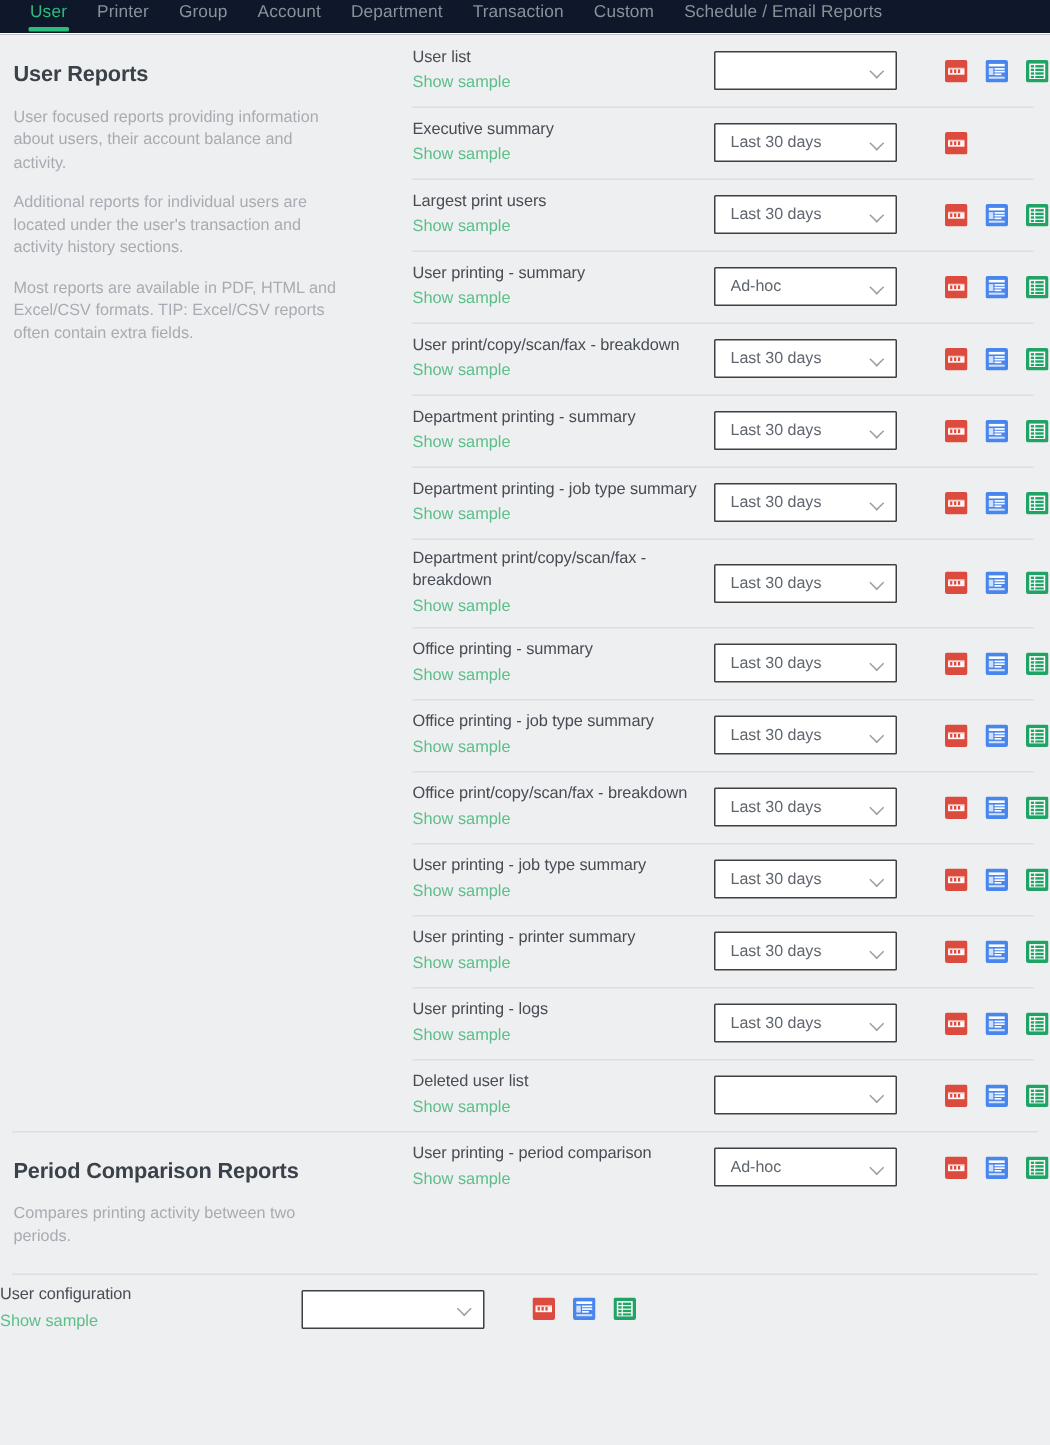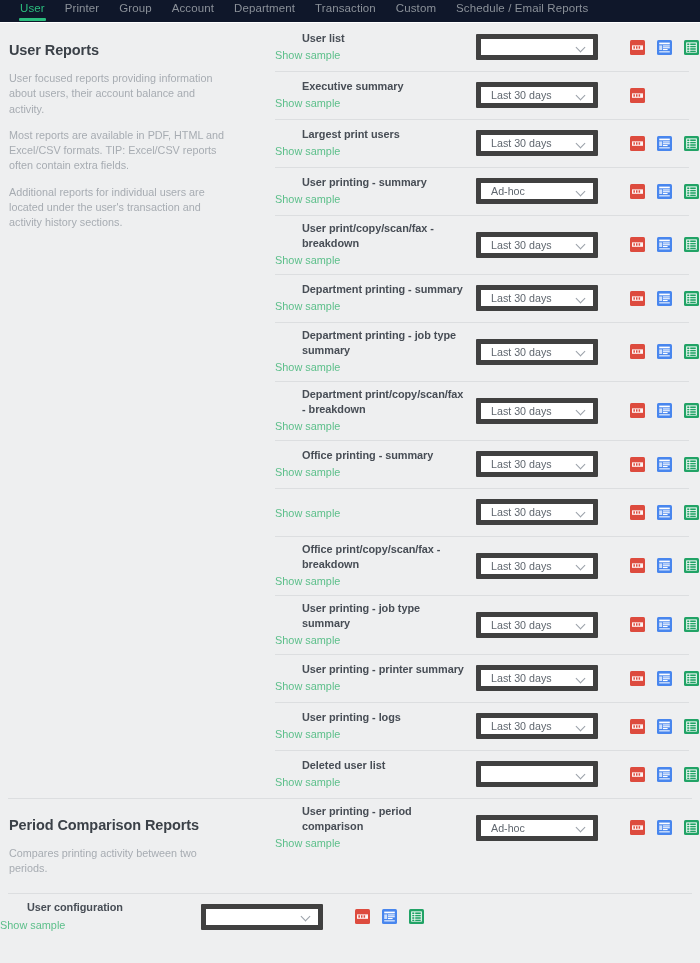--- a/index.html
+++ b/index.html
@@ -103,41 +103,40 @@
     top: 0; left: 0; right: 11px;
     height: 1px;
     background: #dcdee0;
   }
   .report-name-cell {
     flex: 0 0 201px;
     padding-right: 8px;
   }
   .report-title {
     font-size: 10.9px;
-    font-weight: bold;
+    font-weight: normal;
     color: #474d55;
     line-height: 14.5px;
     letter-spacing: -0.05px;
-    margin-left: 27px;
   }
   .report-link {
     font-size: 10.9px;
     color: #5cbf8a;
     line-height: 15px;
     cursor: pointer;
     display: inline-block;
   }
 
   
   .period-cell { flex: 0 0 130px; }
   .dropdown {
     width: 122px;
     height: 26px;
     background: #ffffff;
-    border: 5px solid #404040;
+    border: 1px solid #404040;
     border-radius: 1px;
     display: flex;
     align-items: center;
     padding: 0 7px 0 10px;
     cursor: pointer;
     position: relative;
   }
   .dropdown-value {
     flex: 1 1 auto;
     font-size: 10.7px;
@@ -193,22 +192,22 @@
     <div class="tab">Transaction</div>
     <div class="tab">Custom</div>
     <div class="tab">Schedule / Email Reports</div>
   </div>
 
 <div class="page">
     <div class="section">
       <div class="section-left">
         <div class="section-title">User Reports</div>
         <div class="section-desc">User focused reports providing information about users, their account balance and activity.</div>
+        <div class="section-desc">Additional reports for individual users are located under the user's transaction and activity history sections.</div>
         <div class="section-desc">Most reports are available in PDF, HTML and Excel/CSV formats. TIP: Excel/CSV reports often contain extra fields.</div>
-        <div class="section-desc">Additional reports for individual users are located under the user's transaction and activity history sections.</div>
       </div>
       <div class="section-right">
         <div class="report-row">
           <div class="report-name-cell"><div class="report-title">User list</div><a class="report-link">Show sample</a></div>
           <div class="period-cell">
             <div class="dropdown">
               <div class="dropdown-value"></div>
               <span class="chev"></span>
             </div>
           </div>
@@ -612,21 +611,21 @@
                 <rect x="6.2" y="5.8" width="5.6" height="1.6" fill="#21a366"></rect>
                 <rect x="3.2" y="8.2" width="2.2" height="1.6" fill="#21a366"></rect>
                 <rect x="6.2" y="8.2" width="5.6" height="1.6" fill="#21a366"></rect>
                 <rect x="3.2" y="10.6" width="2.2" height="1.4" fill="#21a366"></rect>
                 <rect x="6.2" y="10.6" width="5.6" height="1.4" fill="#21a366"></rect>
               </svg>
             </span>
           </div>
         </div>
         <div class="report-row">
-          <div class="report-name-cell"><a class="report-link">Show sample</a></div>
+          <div class="report-name-cell"><div class="report-title">Office printing - job type summary</div><a class="report-link">Show sample</a></div>
           <div class="period-cell">
             <div class="dropdown">
               <div class="dropdown-value">Last 30 days</div>
               <span class="chev"></span>
             </div>
           </div>
           <div class="icons-cell">
             <span class="xicon">
               <svg viewBox="0 0 15 15" xmlns="http://www.w3.org/2000/svg">
                 <rect x="0" y="0" width="15" height="15" rx="1.5" fill="#dd4b3e"></rect>

